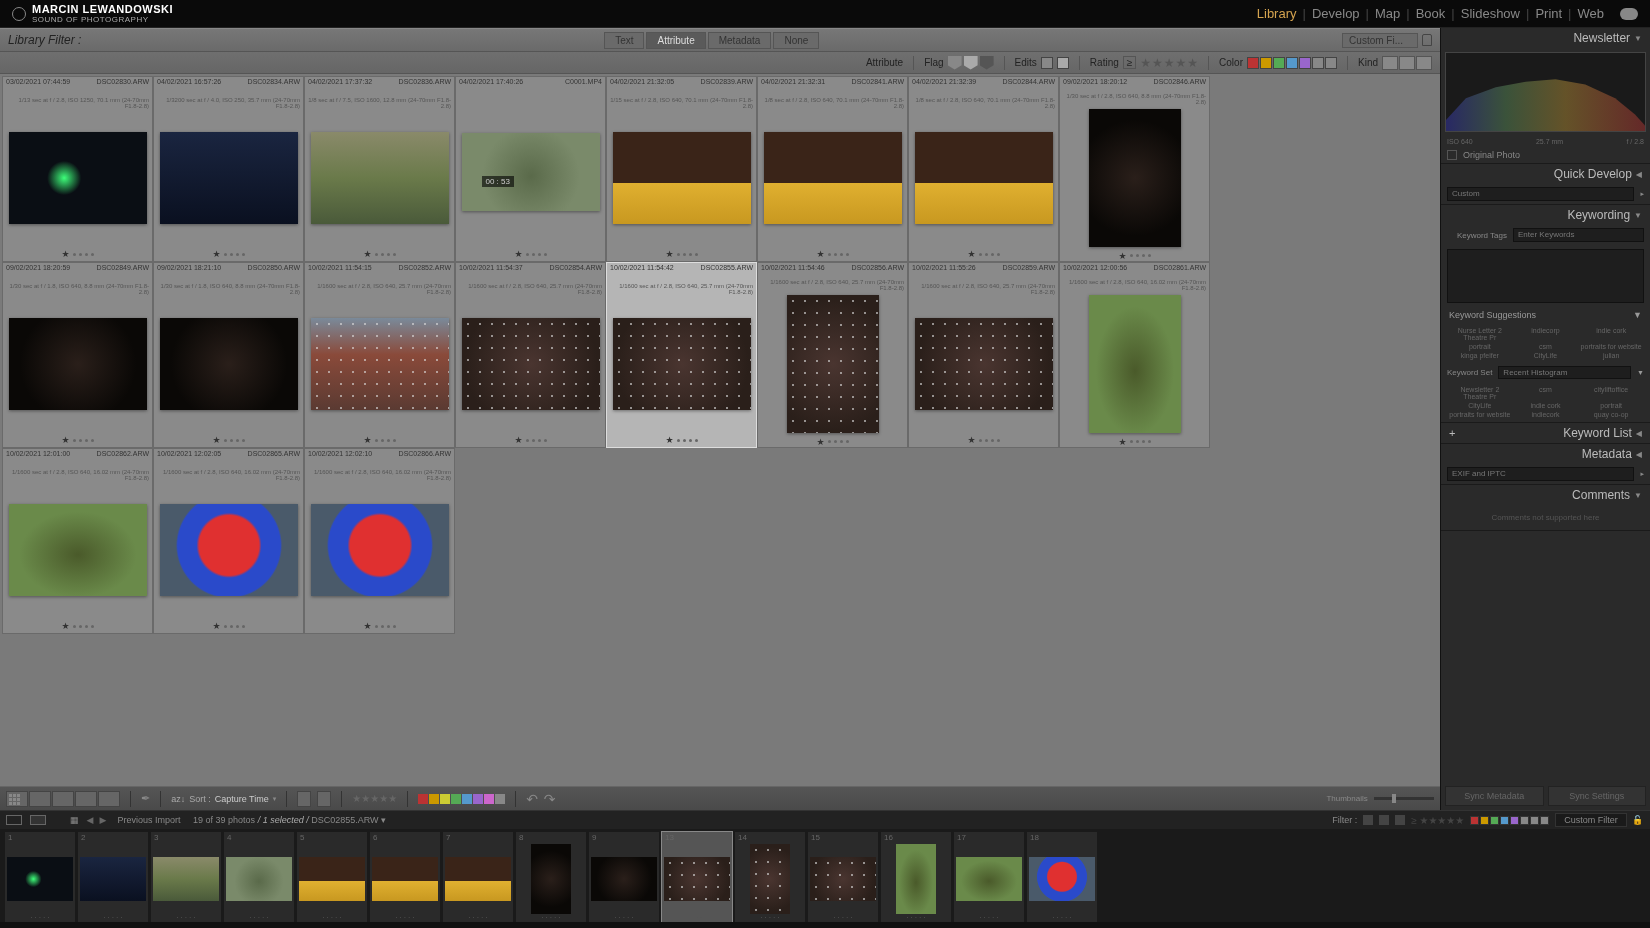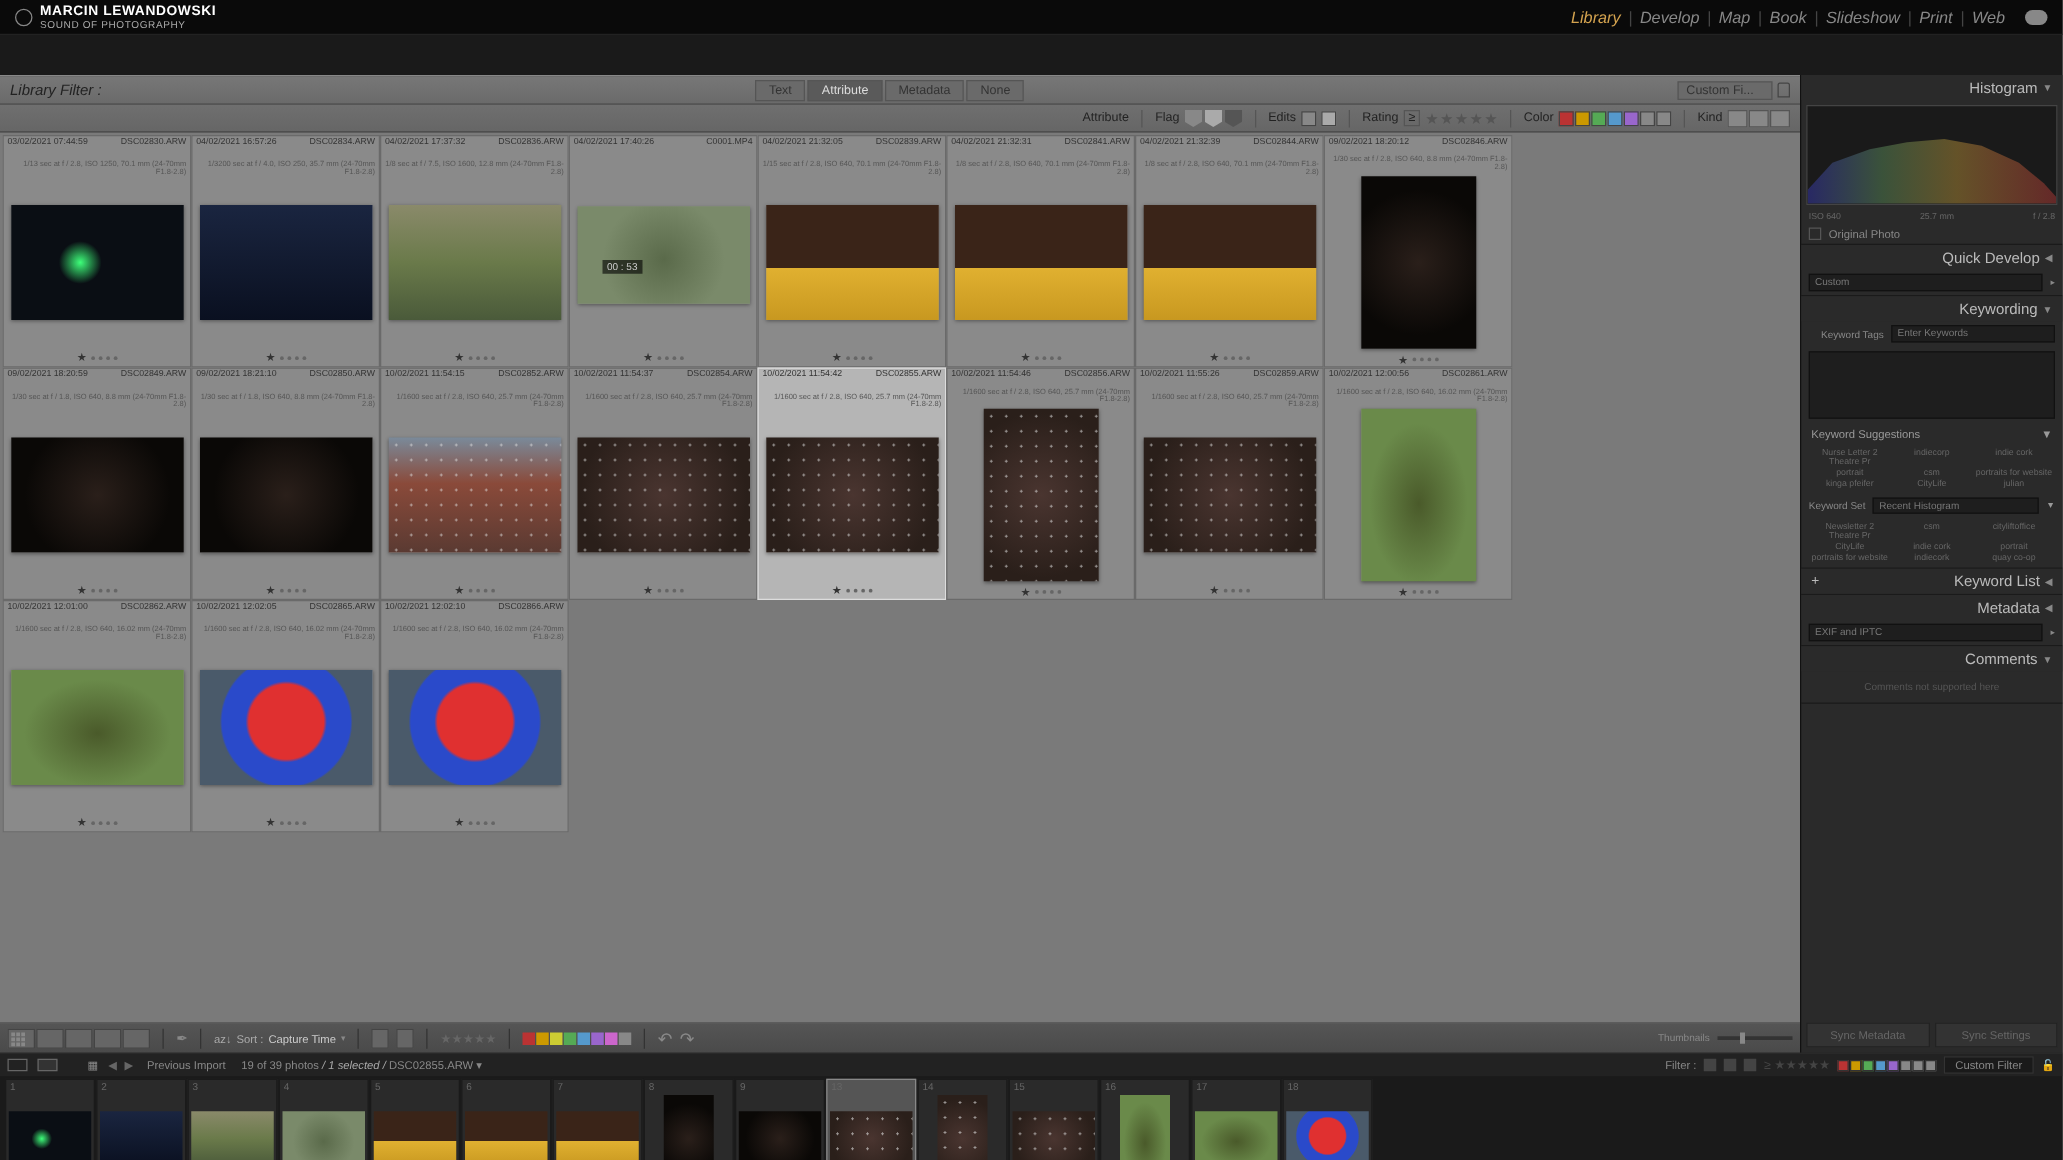--- a/index.html
+++ b/index.html
@@ -1,26 +1,26 @@
 <!DOCTYPE html>
 <html><head>
 <meta charset="utf-8">
 <style>
 * { margin:0; padding:0; box-sizing:border-box; font-family:"Segoe UI",Arial,sans-serif; }
 body { background:#1a1a1a; color:#999; font-size:11px; overflow:hidden; width:1650px; height:928px; }
 .top-bar { height:28px; background:#0a0a0a; display:flex; align-items:center; padding:0 12px; border-bottom:1px solid #222; }
 .logo { color:#fff; font-size:11px; font-weight:bold; letter-spacing:0.5px; display:flex; align-items:center; gap:6px; }
 .logo-icon { width:14px; height:14px; border:1.5px solid #888; border-radius:50%; }
 .modules { margin-left:auto; display:flex; gap:6px; align-items:center; font-size:13px; }
-.modules span { color:#888; cursor:pointer;font-style:italic; }
+.modules span { color:#888; cursor:pointer; }
 .modules .sep { color:#444; }
 .modules .active { color:#d4a34f; }
 .cloud-icon { width:18px; height:12px; background:#888; border-radius:6px; margin-left:10px; }
 
-.main-area { display:flex; height:calc(100% - 28px - 118px);margin-top:32px; }
+.main-area { display:flex; height:calc(100% - 28px - 118px); }
 .grid-panel { flex:1; display:flex; flex-direction:column; background:#2a2a2a; }
 .library-filter { height:24px; background:linear-gradient(#777,#6a6a6a); border-top:1px solid #888; border-bottom:1px solid #555; display:flex; align-items:center; padding:0 8px; color:#222; font-size:11px; }
 .lf-title { font-style:italic; font-size:12px; }
 .lf-center { margin:0 auto; display:flex; gap:2px; }
 .lf-tab { padding:2px 10px; border:1px solid #555; background:#6a6a6a; color:#333; font-size:10px; cursor:pointer; }
 .lf-tab.sel { background:#5a5a5a; color:#ddd; }
 .lf-right { display:flex; align-items:center; gap:4px; }
 .lf-dropdown { background:#6a6a6a; border:1px solid #555; padding:1px 14px 1px 6px; font-size:10px; color:#333; }
 .lock-icon { width:10px; height:12px; border:1px solid #444; border-radius:2px 2px 0 0; }
 
@@ -602,21 +602,21 @@
       <div class="tb-thumbnails">
         <span>Thumbnails</span>
         <div style="width:60px;height:3px;background:#333;display:inline-block;vertical-align:middle;margin-left:4px;position:relative"><div style="position:absolute;left:30%;top:-3px;width:4px;height:9px;background:#888"></div></div>
       </div>
     </div>
   </div>
 
   <div class="right-panel">
     <div class="rp-section">
       <div class="rp-header">
-          <span>Histogram</span>
+          <span>Newsletter</span>
           <span class="tri">▼</span>
         </div>
       <div class="histogram">
           <div class="histo-curve"></div>
         </div>
       <div class="histo-meta">
         <span>ISO 640</span>
         <span>25.7 mm</span>
         <span>f / 2.8</span>
       </div>

